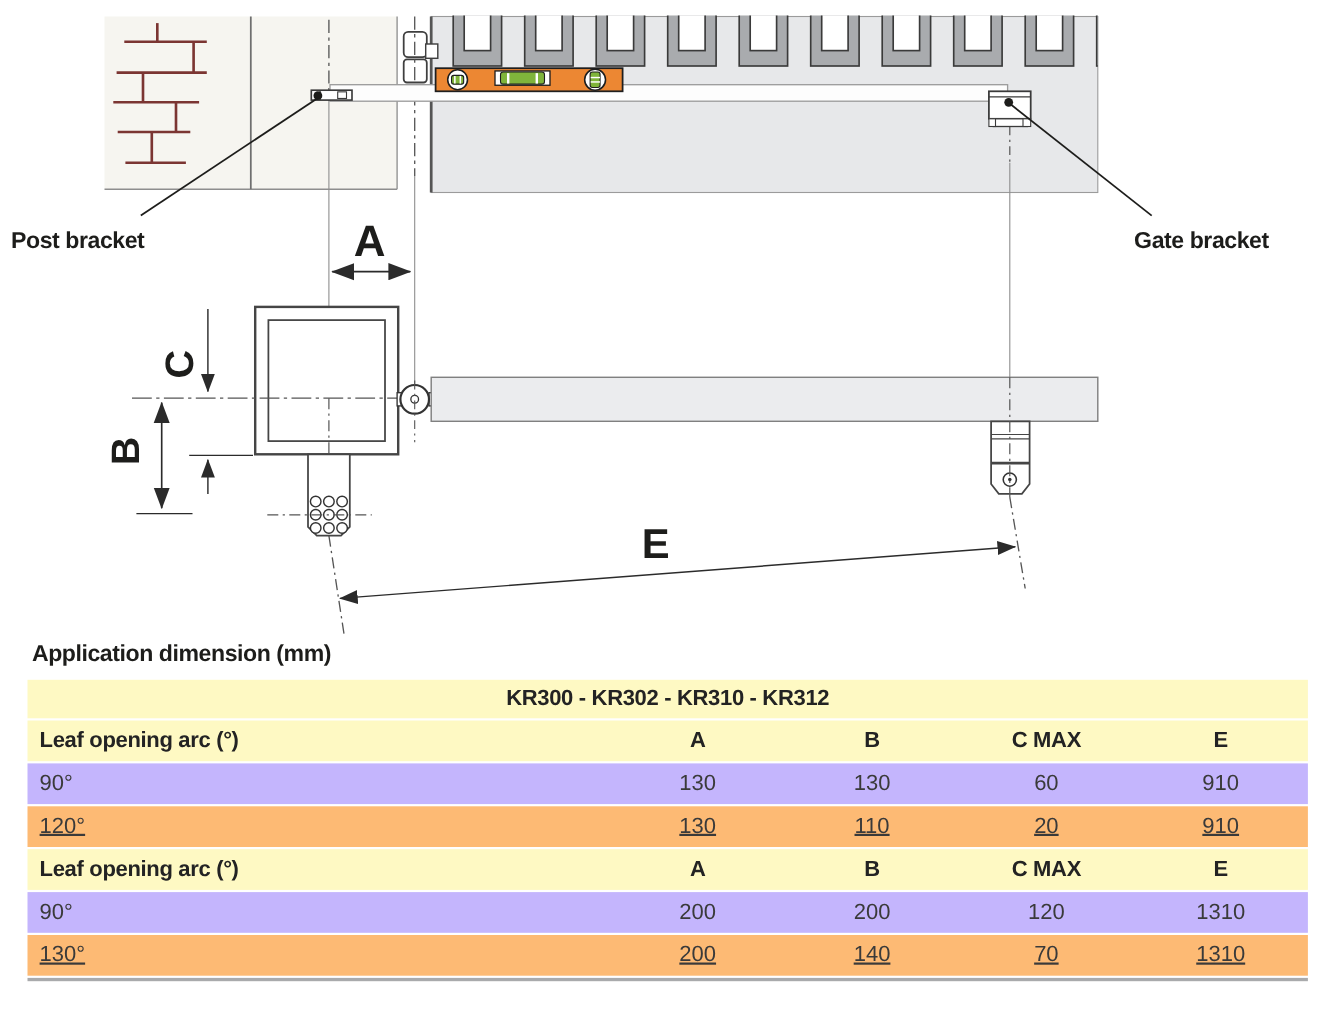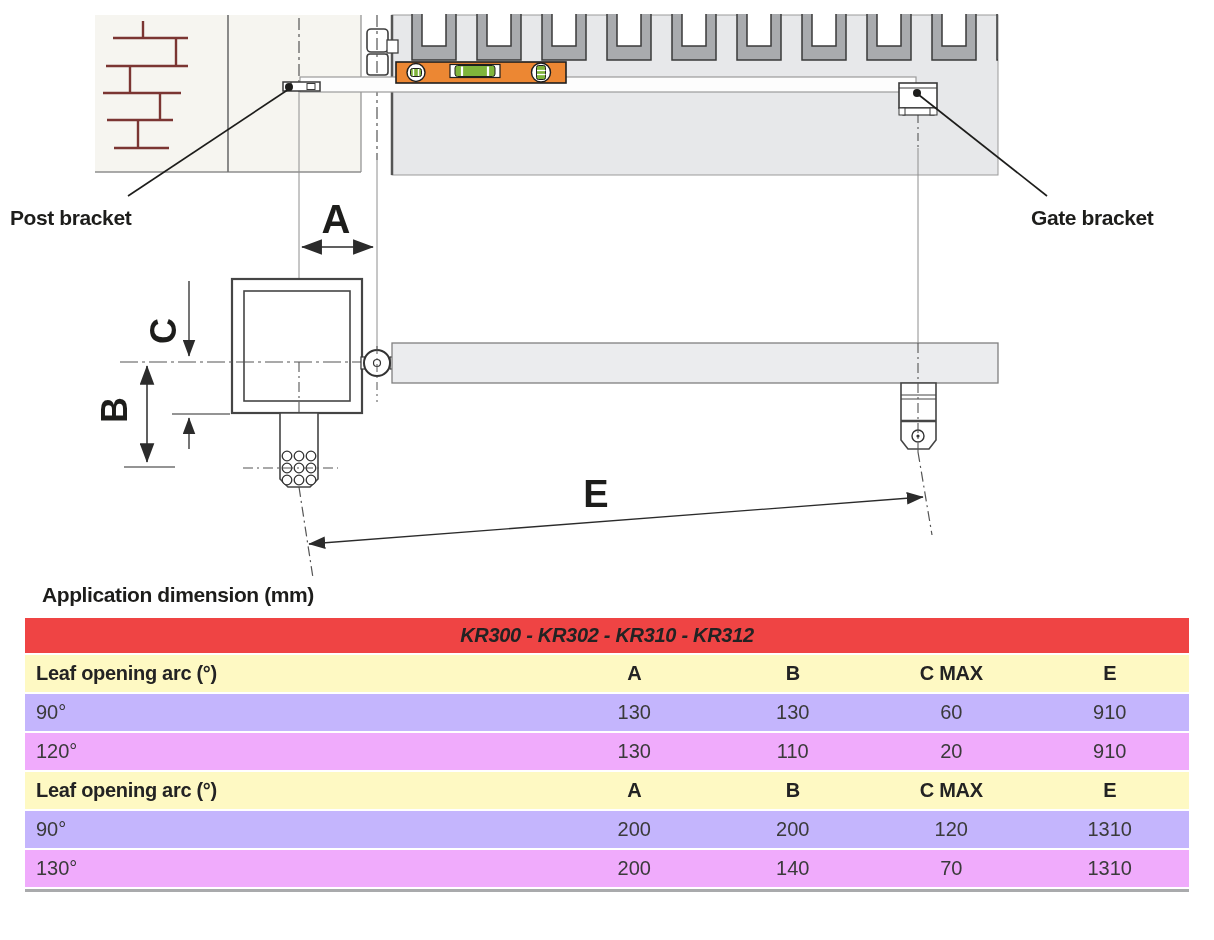--- a/index.html
+++ b/index.html
@@ -2,29 +2,29 @@
 <html><head>
 <meta charset="utf-8">
 <style>
   html,body{margin:0;padding:0;background:#ffffff;}
   body{width:1214px;height:940px;position:relative;font-family:"Liberation Sans",sans-serif;}
   .page{position:absolute;left:0;top:0;width:1214px;height:922px;background:#fff;overflow:hidden;}
   svg text{font-family:"Liberation Sans",sans-serif;}
   .dim-letter{font-weight:700;fill:#1d1d1b;}
   .lbl{font-weight:700;fill:#1d1d1b;font-size:21px;letter-spacing:-0.4px;}
 
-  .tbl-title{position:absolute;left:42px;top:583px;font-size:21px;font-weight:700;
+  .tbl-title{position:absolute;left:29px;top:583px;font-size:21px;font-weight:700;
              color:#1d1d1b;letter-spacing:-0.4px;}
   .tbl{position:absolute;left:25px;top:618px;width:1164px;border-bottom:3px solid #a9aaac;}
   .trow{display:flex;align-items:center;margin-bottom:2px;font-size:20px;}
-  .sec-header{height:35px;background:#ef4444;justify-content:center;font-weight:700;
-              color:#232323;letter-spacing:-0.3px;font-style:italic;}
+  .sec-header{height:35px;background:#fef9c3;justify-content:center;font-weight:700;
+              color:#232323;letter-spacing:-0.3px;}
   .col-row{height:37px;background:#fef9c3;font-weight:700;color:#232323;letter-spacing:-0.3px;}
   .row-white{height:37px;background:#c4b5fd;color:#3a3a3a;}
-  .row-shade{height:37px;background:#f0abfc;color:#3a3a3a;}
+  .row-shade{height:37px;background:#fdba74;color:#3a3a3a;text-decoration:underline;}
   .c1{width:524px;padding-left:11px;text-align:left;}
   .cv{width:160px;text-align:center;}
 </style>
 </head>
 <body>
 
 <div class="page">
 
   <svg width="1214" height="580" viewBox="0 0 1214 580">
     <defs>

